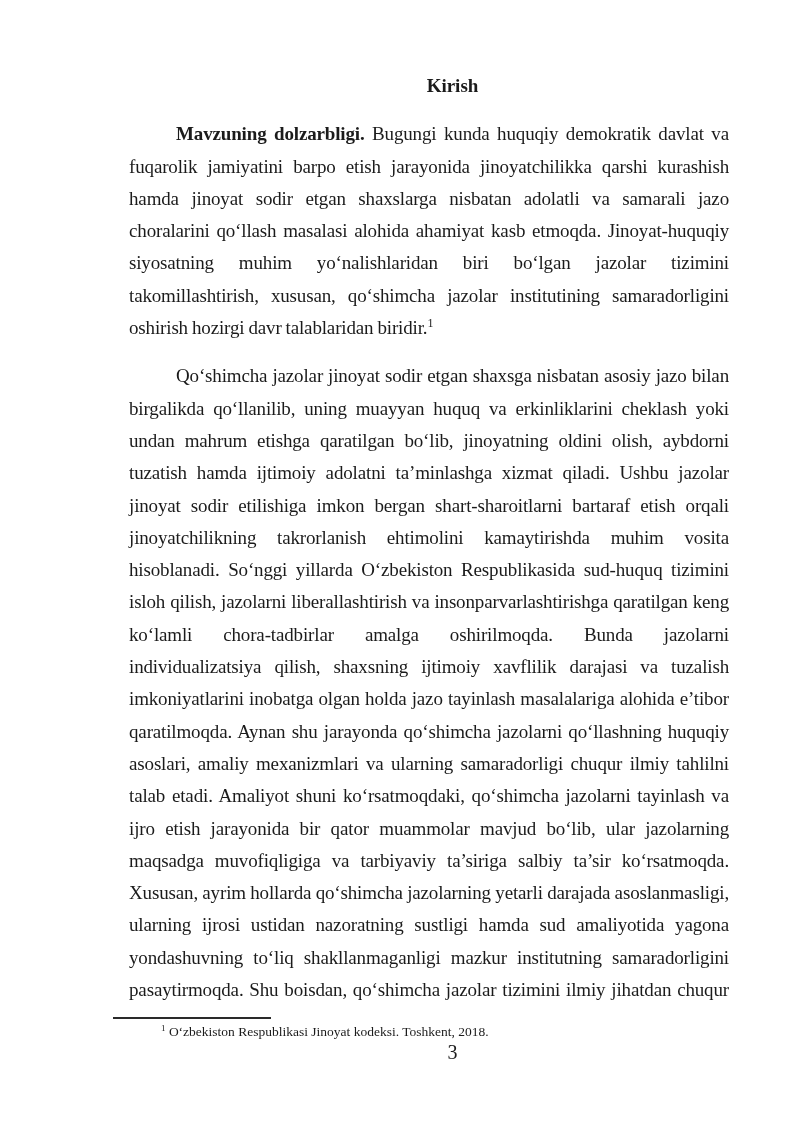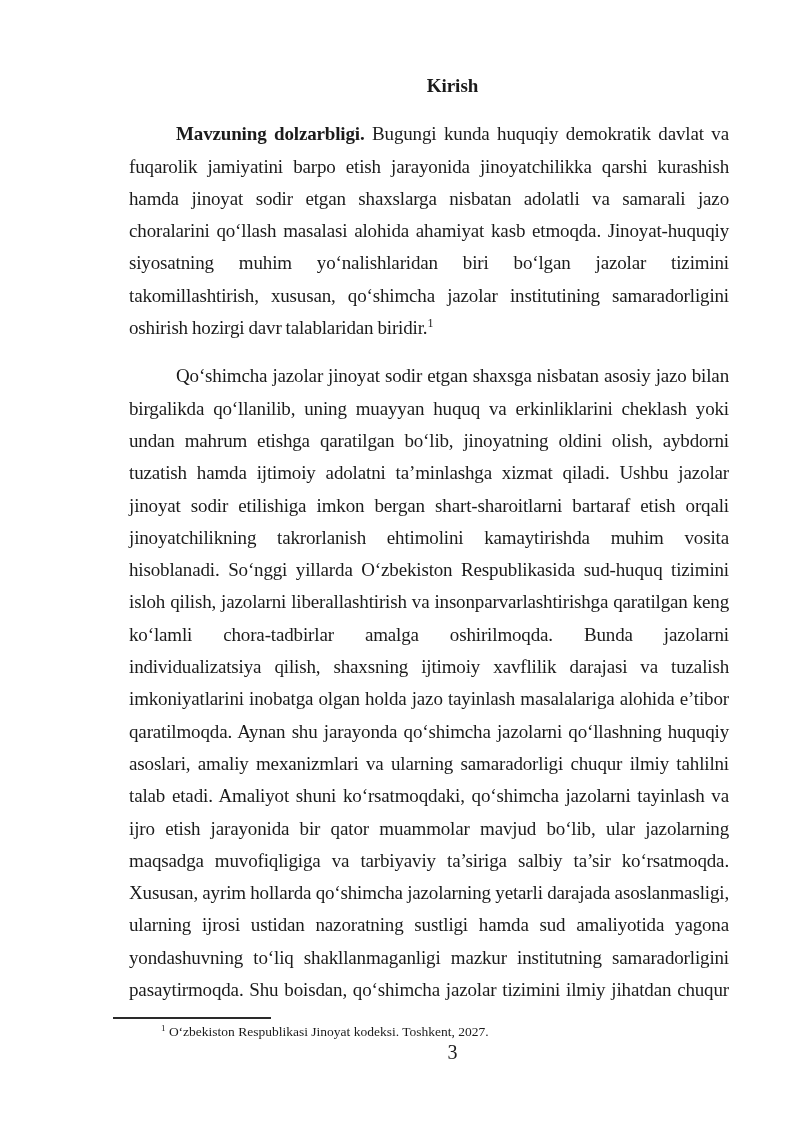--- a/index.html
+++ b/index.html
@@ -96,18 +96,18 @@
   <div class="content">
     <h1 class="title">Kirish</h1>
 
     <p class="body-para"><span class="lead">Mavzuning dolzarbligi.</span><span> Bugungi kunda huquqiy demokratik davlat va fuqarolik jamiyatini barpo etish jarayonida jinoyatchilikka qarshi kurashish hamda jinoyat sodir etgan shaxslarga nisbatan adolatli va samarali jazo choralarini qo‘llash masalasi alohida ahamiyat kasb etmoqda. Jinoyat-huquqiy siyosatning muhim yo‘nalishlaridan biri bo‘lgan jazolar tizimini takomillashtirish, xususan, qo‘shimcha jazolar institutining samaradorligini oshirish hozirgi davr talablaridan biridir.</span><sup class="fn-ref">1</sup></p>
 
     <p class="body-para continued">Qo‘shimcha jazolar jinoyat sodir etgan shaxsga nisbatan asosiy jazo bilan birgalikda qo‘llanilib, uning muayyan huquq va erkinliklarini cheklash yoki undan mahrum etishga qaratilgan bo‘lib, jinoyatning oldini olish, aybdorni tuzatish hamda ijtimoiy adolatni ta’minlashga xizmat qiladi. Ushbu jazolar jinoyat sodir etilishiga imkon bergan shart-sharoitlarni bartaraf etish orqali jinoyatchilikning takrorlanish ehtimolini kamaytirishda muhim vosita hisoblanadi. So‘nggi yillarda O‘zbekiston Respublikasida sud-huquq tizimini isloh qilish, jazolarni liberallashtirish va insonparvarlashtirishga qaratilgan keng ko‘lamli chora-tadbirlar amalga oshirilmoqda. Bunda jazolarni individualizatsiya qilish, shaxsning ijtimoiy xavflilik darajasi va tuzalish imkoniyatlarini inobatga olgan holda jazo tayinlash masalalariga alohida e’tibor qaratilmoqda. Aynan shu jarayonda qo‘shimcha jazolarni qo‘llashning huquqiy asoslari, amaliy mexanizmlari va ularning samaradorligi chuqur ilmiy tahlilni talab etadi. Amaliyot shuni ko‘rsatmoqdaki, qo‘shimcha jazolarni tayinlash va ijro etish jarayonida bir qator muammolar mavjud bo‘lib, ular jazolarning maqsadga muvofiqligiga va tarbiyaviy ta’siriga salbiy ta’sir ko‘rsatmoqda. Xususan, ayrim hollarda qo‘shimcha jazolarning yetarli darajada asoslanmasligi, ularning ijrosi ustidan nazoratning sustligi hamda sud amaliyotida yagona yondashuvning to‘liq shakllanmaganligi mazkur institutning samaradorligini pasaytirmoqda. Shu boisdan, qo‘shimcha jazolar tizimini ilmiy jihatdan chuqur o‘rganish, amaldagi qonunchilik va sud amaliyotini tahlil qilish hamda uni takomillashtirishga qaratilgan ilmiy asoslangan taklif va tavsiyalar ishlab chiqish dolzarb masalalardan biri hisoblanadi. Ushbu diplom ishi aynan qo‘shimcha</p>
   </div>
 
   <div class="footnote-area">
     <div class="fn-sep"></div>
-    <p class="footnote"><sup>1</sup> <span>O‘zbekiston Respublikasi Jinoyat kodeksi. Toshkent, 2027.</span></p>
+    <p class="footnote"><sup>1</sup> <span>O‘zbekiston Respublikasi Jinoyat kodeksi. Toshkent, 2018.</span></p>
   </div>
 
   <div class="page-number">3</div>
 
 </div>
 
 </body></html>

